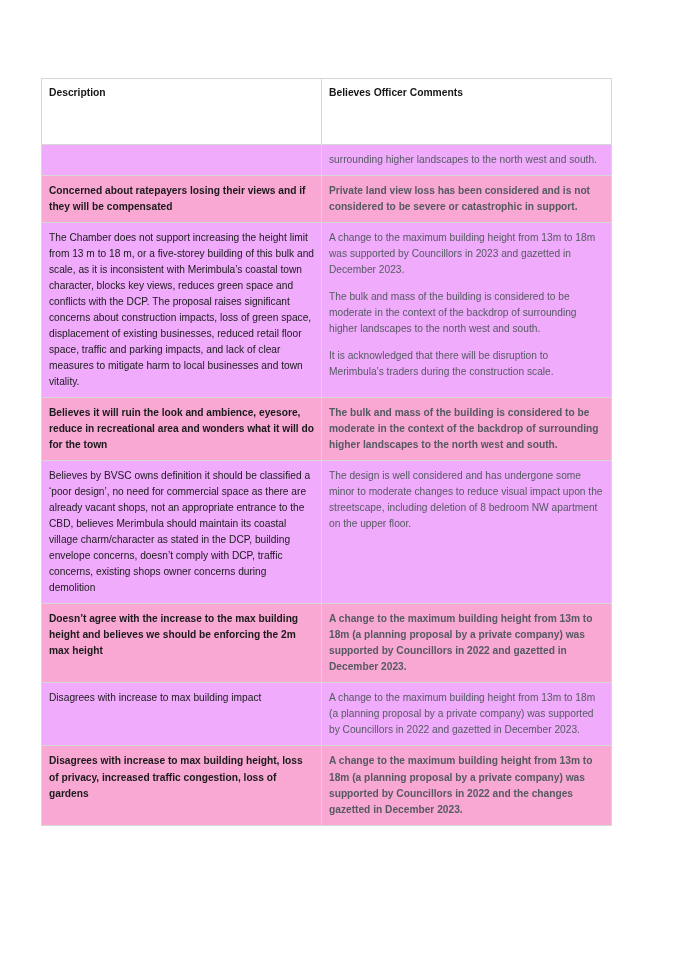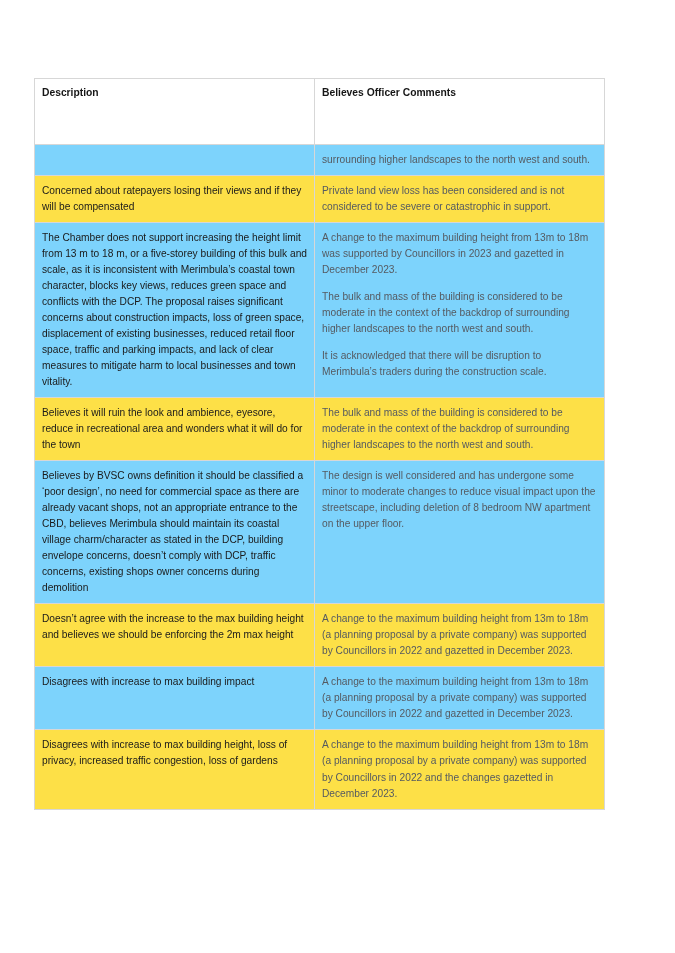--- a/index.html
+++ b/index.html
@@ -15,21 +15,21 @@
   }
   .page {
     position: relative;
     width: 675px;
     height: 953px;
     background: #ffffff;
     box-sizing: border-box;
   }
   .table-wrap {
     position: absolute;
-    left: 34px;
+    left: 41px;
     top: 78px;
     width: 570px;
   }
   table.submissions {
     border-collapse: collapse;
     width: 570px;
     table-layout: fixed;
   }
   table.submissions col.c1 { width: 280px; }
   table.submissions col.c2 { width: 290px; }
@@ -52,22 +52,22 @@
   td.desc {
     font-size: 10.2px;
     line-height: 1.57;
     color: #1a1a1a;
   }
   td.comment {
     font-size: 10.2px;
     line-height: 1.57;
     color: #555a61;
   }
-  tr.shaded td { background: #7dd3fc; }
-  tr.plain td { background: #fde047; }
+  tr.shaded td { background: #f0abfc; }
+  tr.plain td { background: #f9a8d4; font-weight: bold; }
   td.empty { padding: 0; }
   .para { margin: 0; }
   .para + .para { margin-top: 11px; }
 </style>
 </head>
 <body>
 
 <div class="page">
   <div class="table-wrap">
     <table class="submissions">

